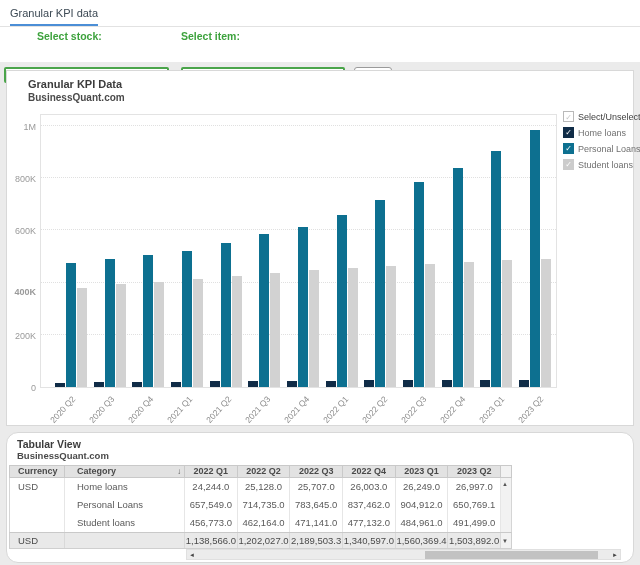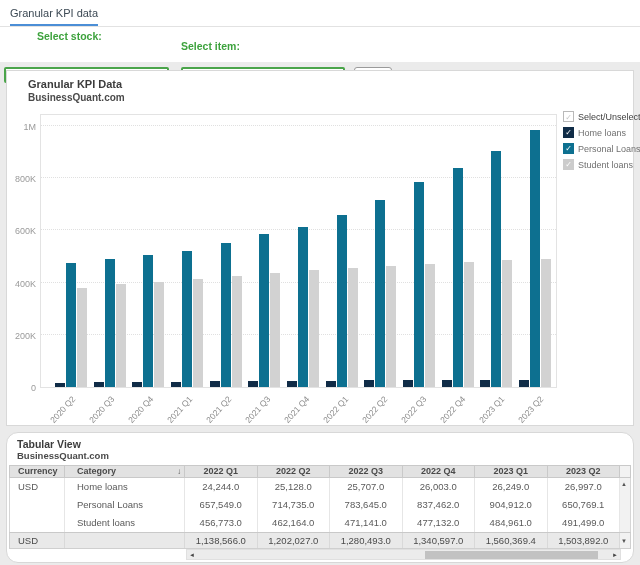--- a/index.html
+++ b/index.html
@@ -44,21 +44,21 @@
   
   .legend { position:absolute; left:556px; top:40px; width:70px; }
   .lrow { display:flex; align-items:center; margin-bottom:5px; height:11px; cursor:pointer; }
   .cbox { width:11px; height:11px; margin-right:4px; flex:0 0 11px; font-size:8px; line-height:11px; text-align:center; }
   .cbox.light { background:#fff; border:1px solid #b9b9b9; color:#c4c4c4; }
   .cbox.graych { color:#fff; }
   .llabel { font-size:9px; color:#707070; white-space:nowrap; }
   .llabel.dark { color:#3f3f3f; }
 
   
-  .tablewrap { position:absolute; left:2px; top:32px; width:622px; }
+  .tablewrap { position:absolute; left:2px; top:32px; width:503px; }
   .trow { display:flex; }
   .thead { height:13px; background:#e2e2e2; border:1px solid #c9c9c9; }
   .thead .cell { font-size:9px; font-weight:bold; color:#4a4a4a; line-height:11px; text-align:center;
                  border-right:1px solid #c9c9c9; position:relative; }
   .tbodyrow { height:18px; background:#fff; border-left:1px solid #d5d5d5; border-right:1px solid #d5d5d5; }
   .tbodyrow .cell { font-size:9.5px; color:#5a5a5a; line-height:18px; text-align:center; border-right:1px solid #e6e6e6; }
   .totalrow { height:17px; background:#e9e9e9; border:1px solid #cfcfcf; border-top:1px solid #c9c9c9; }
   .totalrow .cell { font-size:9.5px; color:#4a4a4a; line-height:15px; text-align:center; border-right:1px solid #d9d9d9; }
   .c-cur  { flex:0 0 55px; text-align:left !important; padding-left:8px; }
   .c-cat  { flex:0 0 120px; text-align:left !important; padding-left:12px; }
@@ -76,36 +76,36 @@
 <div class="topbar">
   <div class="tab tab1 active">Granular KPI data</div>
 </div>
 
 <div class="filterbar">
   <div class="flabel" style="left:5px; top:3px;padding-left:32px;">Select stock:</div>
   <div class="fselect" style="left:4px; top:40px; width:165px;">
     <span>SOFI - SoFi Technologies</span>
     <span class="caret">▼</span>
   </div>
-  <div class="flabel" style="left:181px; top:13px;">Select item:</div>
+  <div class="flabel" style="left:181px; top:3px;">Select item:</div>
   <div class="fselect" style="left:181px; top:40px; width:164px;">
     <span>Total Products - Lending</span>
     <span class="caret">▼</span>
   </div>
   <div class="reset-btn">Reset</div>
 </div>
 
 <div class="panel chart-panel">
   <div class="ptitle" style="position:absolute; left:21px; top:7px; font-size:11px;">Granular KPI Data</div>
   <div class="psub" style="position:absolute; left:21px; top:21px; font-size:10px;">BusinessQuant.com</div>
 
   <div id="ylabels">
       <div class="ylabel" style="left: 3px; top: 312px;">0</div>
       <div class="ylabel" style="left: 3px; top: 260px;">200K</div>
-      <div class="ylabel" style="left: 3px; top: 208px;">400K</div>
+      <div class="ylabel" style="left: 3px; top: 216px; font-weight: bold;">400K</div>
       <div class="ylabel" style="left: 3px; top: 155px;">600K</div>
       <div class="ylabel" style="left: 3px; top: 103px;">800K</div>
       <div class="ylabel" style="left: 3px; top: 51px;">1M</div>
     </div>
 
   <div class="plotbox">
     <div id="gridlines">
         <div class="gridline" style="bottom: 52px;"></div>
         <div class="gridline" style="bottom: 104px;"></div>
         <div class="gridline" style="bottom: 157px;"></div>
@@ -268,21 +268,21 @@
           <div class="cell c-q">484,961.0</div>
           <div class="cell c-q">491,499.0</div>
           <div class="cell c-vs"></div>
         </div>
       </div>
     <div class="trow totalrow" id="totalrow">
         <div class="cell c-cur">USD</div>
         <div class="cell c-cat"></div>
         <div class="cell c-q">1,138,566.0</div>
         <div class="cell c-q">1,202,027.0</div>
-        <div class="cell c-q">1,280,493.0</div>
+        <div class="cell c-q">2,189,503.3</div>
         <div class="cell c-q">1,340,597.0</div>
         <div class="cell c-q">1,560,369.4</div>
         <div class="cell c-q">1,503,892.0</div>
         <div class="cell c-vs">
           <span class="scrollarrow" style="top: 5px;">▼</span>
         </div>
       </div>
     <div class="hscroll">
       <span class="harrow" style="left:2px;">◄</span>
       <div class="hthumb" style="left:55%; width:40%;"></div>

